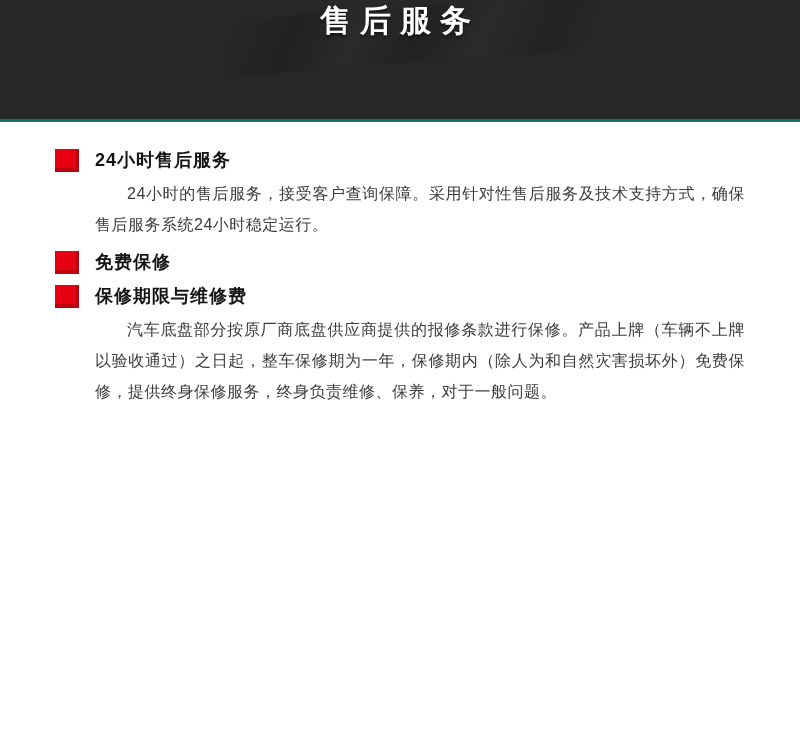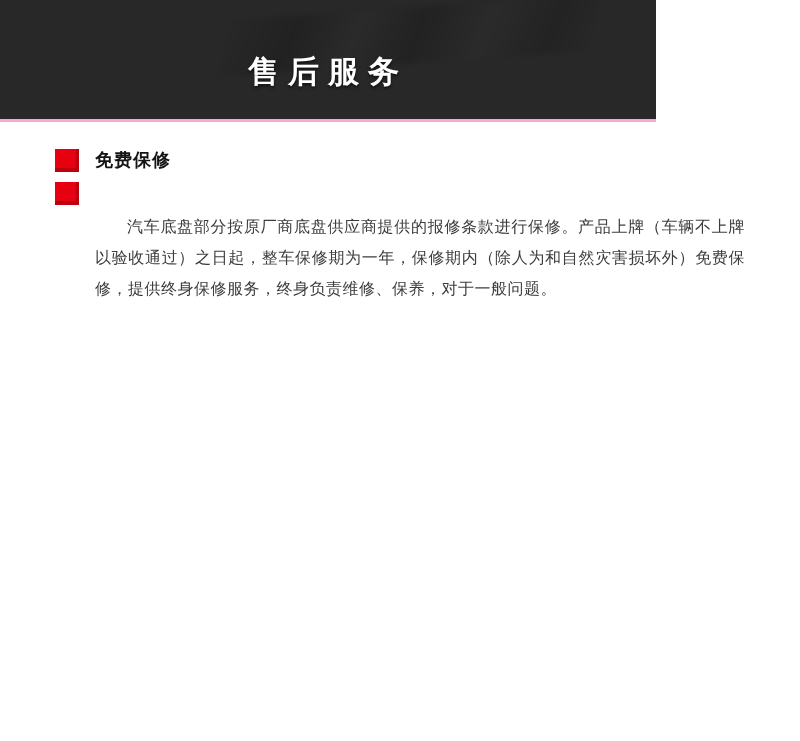--- a/index.html
+++ b/index.html
@@ -9,26 +9,25 @@
     font-family: "Liberation Sans", "DejaVu Sans", sans-serif;
   }
   body {
     height: 741px;
     overflow: hidden;
     position: relative;
   }
   
   .banner {
     position: relative;
-    width: 656px;
+    width: 800px;
     height: 122px;
     background: #282828;
-    border-bottom: 3px solid #f9a8d4;
+    border-bottom: 3px solid #0f766e;
     display: flex;
-    align-items: flex-end;
     justify-content: center;
     overflow: hidden;
   }
   .banner-title {
     color: #ffffff;
     font-size: 31px;
     font-weight: bold;
     letter-spacing: 9px;
     padding-bottom: 26px;
     text-shadow: 0 2px 3px rgba(0,0,0,0.55);
@@ -93,31 +92,39 @@
 </head>
 <body>
 
 <div class="banner">
   <div class="watermark"></div>
   <div class="banner-title">售后服务</div>
 </div>
 
 <div class="content">
 
+  <div class="section">
+    <div class="heading-row">
+      <div class="bullet"></div>
+      <div class="heading">24小时售后服务</div>
+    </div>
+    <p class="para">24小时的售后服务，接受客户查询保障。采用针对性售后服务及技术支持方式，确保售后服务系统24小时稳定运行。</p>
+  </div>
 
   <div class="section">
     <div class="heading-row">
       <div class="bullet"></div>
       <div class="heading">免费保修</div>
     </div>
   </div>
 
   <div class="section">
   </div>
 
   <div class="section">
     <div class="heading-row">
       <div class="bullet"></div>
+      <div class="heading">保修期限与维修费</div>
     </div>
     <p class="para">汽车底盘部分按原厂商底盘供应商提供的报修条款进行保修。产品上牌（车辆不上牌以验收通过）之日起，整车保修期为一年，保修期内（除人为和自然灾害损坏外）免费保修，提供终身保修服务，终身负责维修、保养，对于一般问题。</p>
   </div>
 
 </div>
 
 </body></html>

